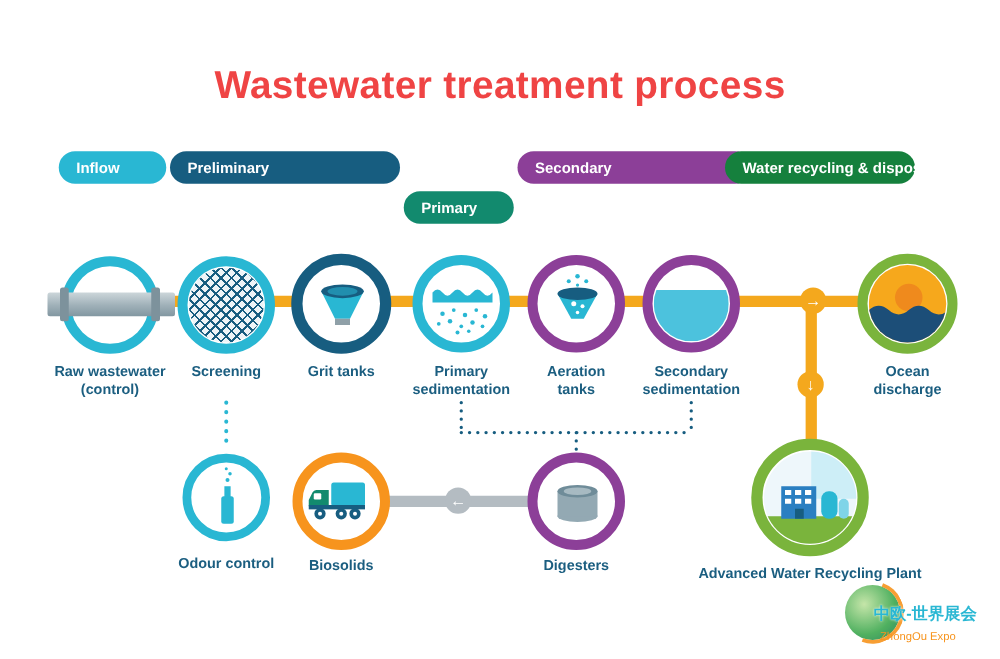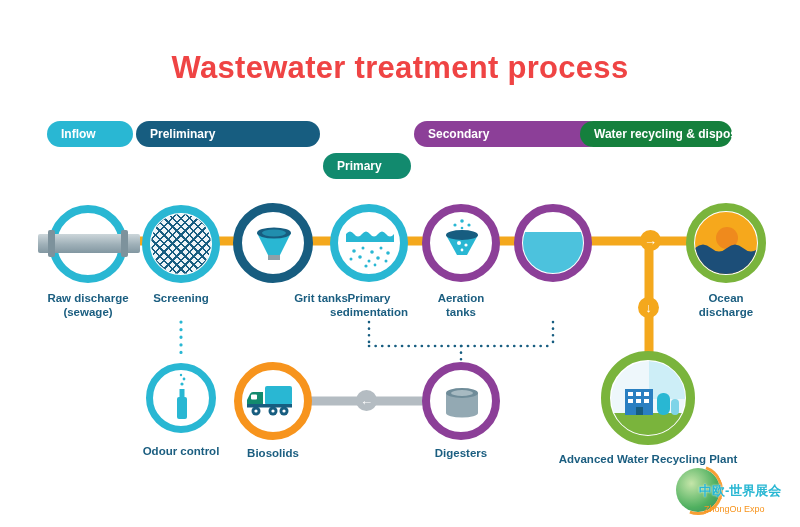--- a/index.html
+++ b/index.html
@@ -78,21 +78,21 @@
   
   .water2 { position:absolute; left:0; right:0; top:32%; bottom:0; background:#4cc2dd; }
 
   
   .label {
     position:absolute; text-align:center; color:#1b5e80;
     font-size:11.5px; font-weight:700; line-height:1.25; z-index:6;
   }
   .l-raw       { left:40px;  top:291px; width:96px; }
   .l-screening { left:181px; top:291px; transform:translateX(-50%); white-space:nowrap; }
-  .l-grit      { left:273px; top:291px; transform:translateX(-50%); white-space:nowrap;margin-left:48px; }
+  .l-grit      { left:273px; top:291px; transform:translateX(-50%); white-space:nowrap; }
   .l-primary   { left:324px; top:291px; width:90px; }
   .l-aeration  { left:433px; top:291px; width:56px; }
   .l-secondary { left:508px; top:291px; width:90px; }
   .l-ocean     { left:695px; top:291px; width:62px; }
   .l-odour     { left:181px; top:444px; transform:translateX(-50%); white-space:nowrap; }
   .l-biosolids { left:273px; top:446px; transform:translateX(-50%); white-space:nowrap; }
   .l-digesters { left:461px; top:446px; transform:translateX(-50%); white-space:nowrap; }
   .l-plant     { left:648px; top:452px; transform:translateX(-50%); white-space:nowrap; }
 
   
@@ -291,25 +291,26 @@
         <rect x="46" y="32" width="13" height="22" rx="6" fill="#29b7d3"></rect>
         <rect x="60" y="38" width="8" height="16" rx="4" fill="#7fd4e8"></rect>
       </svg>
     </div>
   </div>
 
   <div class="badge b-right">→</div>
   <div class="badge b-down">↓</div>
   <div class="badge b-left">←</div>
 
-  <div class="label l-raw">Raw discharge (sewage)</div>
+  <div class="label l-raw">Raw wastewater (control)</div>
   <div class="label l-screening">Screening</div>
   <div class="label l-grit">Grit tanks</div>
   <div class="label l-primary">Primary sedimentation</div>
   <div class="label l-aeration">Aeration tanks</div>
+  <div class="label l-secondary">Secondary sedimentation</div>
   <div class="label l-ocean">Ocean discharge</div>
   <div class="label l-odour">Odour control</div>
   <div class="label l-biosolids">Biosolids</div>
   <div class="label l-digesters">Digesters</div>
   <div class="label l-plant">Advanced Water Recycling Plant</div>
 
   <div class="watermark">
     <div class="globe"></div>
     <div class="wm-name">中欧-世界展会</div>
     <div class="wm-sub">ZhongOu Expo</div>

